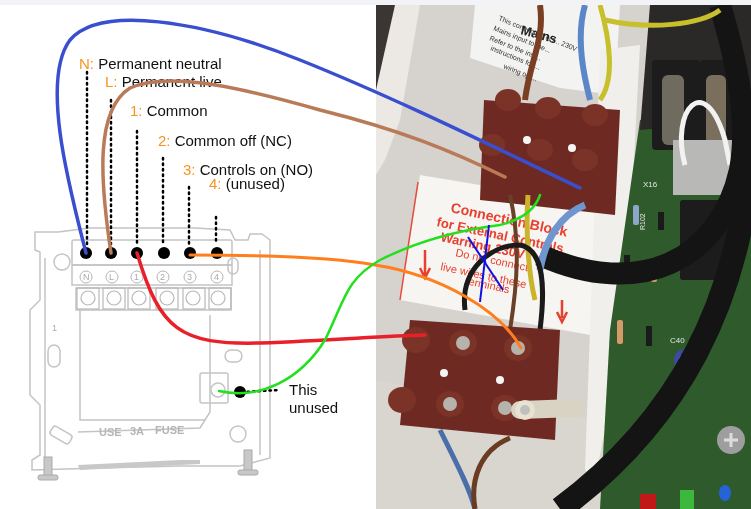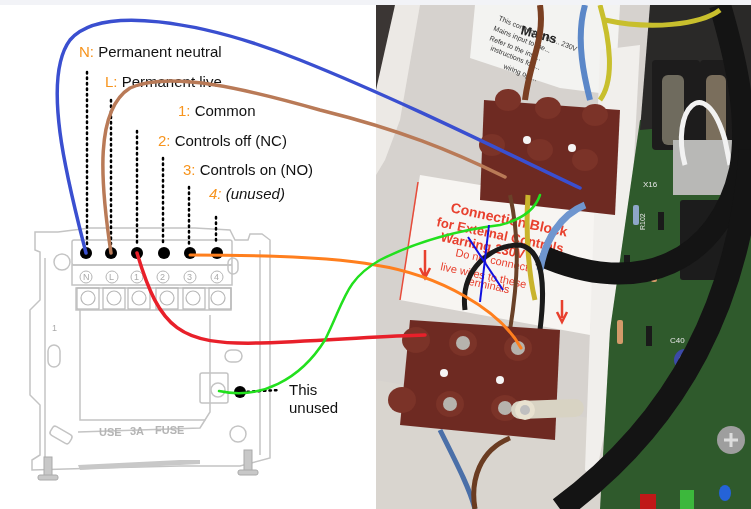--- a/index.html
+++ b/index.html
@@ -219,41 +219,41 @@
         <circle cx="500" cy="380" r="4"></circle>
       </g>
     <path d="M520 410 L575 408" stroke="#d8d3c3" stroke-width="18" stroke-linecap="round"></path>
     <circle cx="525" cy="410" r="10" fill="#e8e2d0"></circle>
     <circle cx="525" cy="410" r="5" fill="#bfbfbf"></circle>
     <path d="M440 430 C 460 470, 470 490, 475 509" stroke="#4a6fa8" stroke-width="5" fill="none"></path>
     <path d="M510 438 C 480 450, 470 480, 475 509" stroke="#6a3c22" stroke-width="5" fill="none"></path>
   </svg>
 </div>
 
-<div class="label" style="left:79px;top:44px;">
+<div class="label" style="left:79px;top:56px;">
   <span class="key" style="color: rgb(247, 148, 29);">N:</span>
   <span>Permanent neutral</span>
 </div>
 <div class="label" style="left:105px;top:74px;">
   <span class="key" style="color: rgb(247, 148, 29);">L:</span>
   <span>Permanent live</span>
 </div>
-<div class="label" style="left:130px;top:103px;margin-left:48px;">
+<div class="label" style="left:130px;top:103px;">
   <span class="key" style="color: rgb(247, 148, 29);">1:</span>
   <span>Common</span>
 </div>
 <div class="label" style="left:158px;top:133px;">
   <span class="key" style="color: rgb(247, 148, 29);">2:</span>
-  <span>Controls off (NC)</span>
+  <span>Common off (NC)</span>
 </div>
 <div class="label" style="left:183px;top:162px;">
   <span class="key" style="color: rgb(247, 148, 29);">3:</span>
   <span>Controls on (NO)</span>
 </div>
-<div class="label" style="left:209px;top:186px;font-style:italic;">
+<div class="label" style="left:209px;top:176px;">
   <span class="key" style="color: rgb(247, 148, 29);">4:</span>
   <span>(unused)</span>
 </div>
 <div class="earth">
   <div>This</div>
   <div>unused</div>
 </div>
 
 <svg class="overlay" viewBox="0 0 751 509">
   <path id="w-neutral" d="M86 253 C 70 190, 40 80, 70 40 C 100 5, 200 20, 300 60 C 400 100, 500 150, 580 188" stroke-width="3.5" fill="none" stroke-linecap="round" stroke="#3a4fd0"></path>

